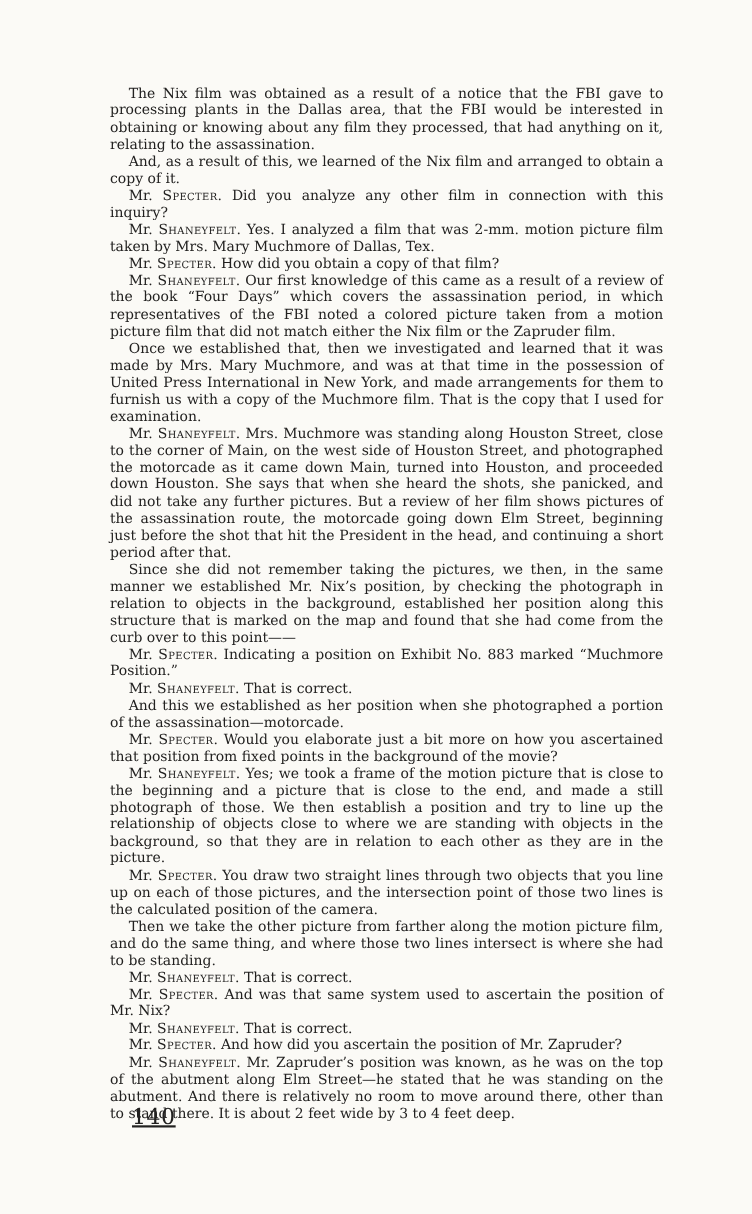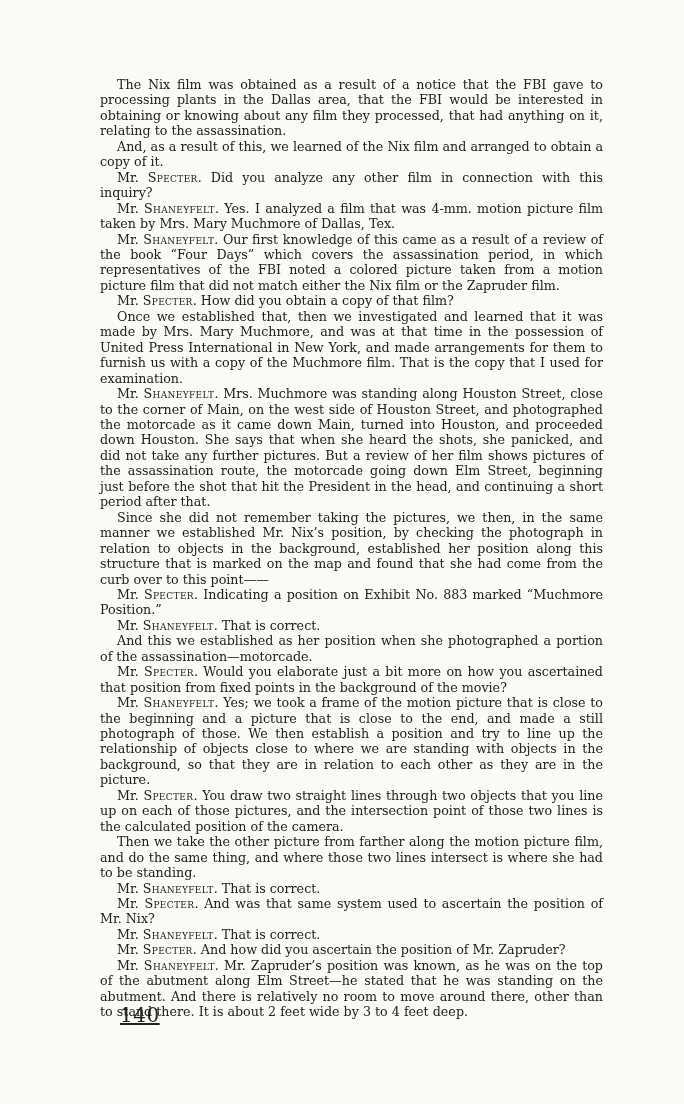--- a/index.html
+++ b/index.html
@@ -52,25 +52,25 @@
 
 <div class="page">
   <div class="text-block">
 
     <p class="para"><span></span><span class="sc"></span><span></span><span>The Nix film was obtained as a result of a notice that the FBI gave to processing plants in the Dallas area, that the FBI would be interested in obtaining or knowing about any film they processed, that had anything on it, relating to the assassination.</span></p>
 
     <p class="para"><span></span><span class="sc"></span><span></span><span>And, as a result of this, we learned of the Nix film and arranged to obtain a copy of it.</span></p>
 
     <p class="para"><span>Mr. </span><span class="sc">Specter</span><span>. </span><span>Did you analyze any other film in connection with this inquiry?</span></p>
 
-    <p class="para"><span>Mr. </span><span class="sc">Shaneyfelt</span><span>. </span><span>Yes.  I analyzed a film that was 4-mm. motion picture film taken by Mrs. Mary Muchmore of Dallas, Tex.</span></p>
+    <p class="para"><span>Mr. </span><span class="sc">Shaneyfelt</span><span>. </span><span>Yes.  I analyzed a film that was 2-mm. motion picture film taken by Mrs. Mary Muchmore of Dallas, Tex.</span></p>
+
+    <p class="para"><span>Mr. </span><span class="sc">Specter</span><span>. </span><span>How did you obtain a copy of that film?</span></p>
 
     <p class="para"><span>Mr. </span><span class="sc">Shaneyfelt</span><span>. </span><span>Our first knowledge of this came as a result of a review of the book “Four Days” which covers the assassination period, in which representatives of the FBI noted a colored picture taken from a motion picture film that did not match either the Nix film or the Zapruder film.</span></p>
-
-    <p class="para"><span>Mr. </span><span class="sc">Specter</span><span>. </span><span>How did you obtain a copy of that film?</span></p>
 
     <p class="para"><span></span><span class="sc"></span><span></span><span>Once we established that, then we investigated and learned that it was made by Mrs. Mary Muchmore, and was at that time in the possession of United Press International in New York, and made arrangements for them to furnish us with a copy of the Muchmore film.  That is the copy that I used for examination.</span></p>
 
 
     <p class="para"><span>Mr. </span><span class="sc">Shaneyfelt</span><span>. </span><span>Mrs. Muchmore was standing along Houston Street, close to the corner of Main, on the west side of Houston Street, and photographed the motorcade as it came down Main, turned into Houston, and proceeded down Houston.  She says that when she heard the shots, she panicked, and did not take any further pictures.  But a review of her film shows pictures of the assassination route, the motorcade going down Elm Street, beginning just before the shot that hit the President in the head, and continuing a short period after that.</span></p>
 
     <p class="para"><span></span><span class="sc"></span><span></span><span>Since she did not remember taking the pictures, we then, in the same manner we established Mr. Nix’s position, by checking the photograph in relation to objects in the background, established her position along this structure that is marked on the map and found that she had come from the curb over to this point——</span></p>
 
     <p class="para"><span>Mr. </span><span class="sc">Specter</span><span>. </span><span>Indicating a position on Exhibit No. 883 marked “Muchmore Position.”</span></p>
 

